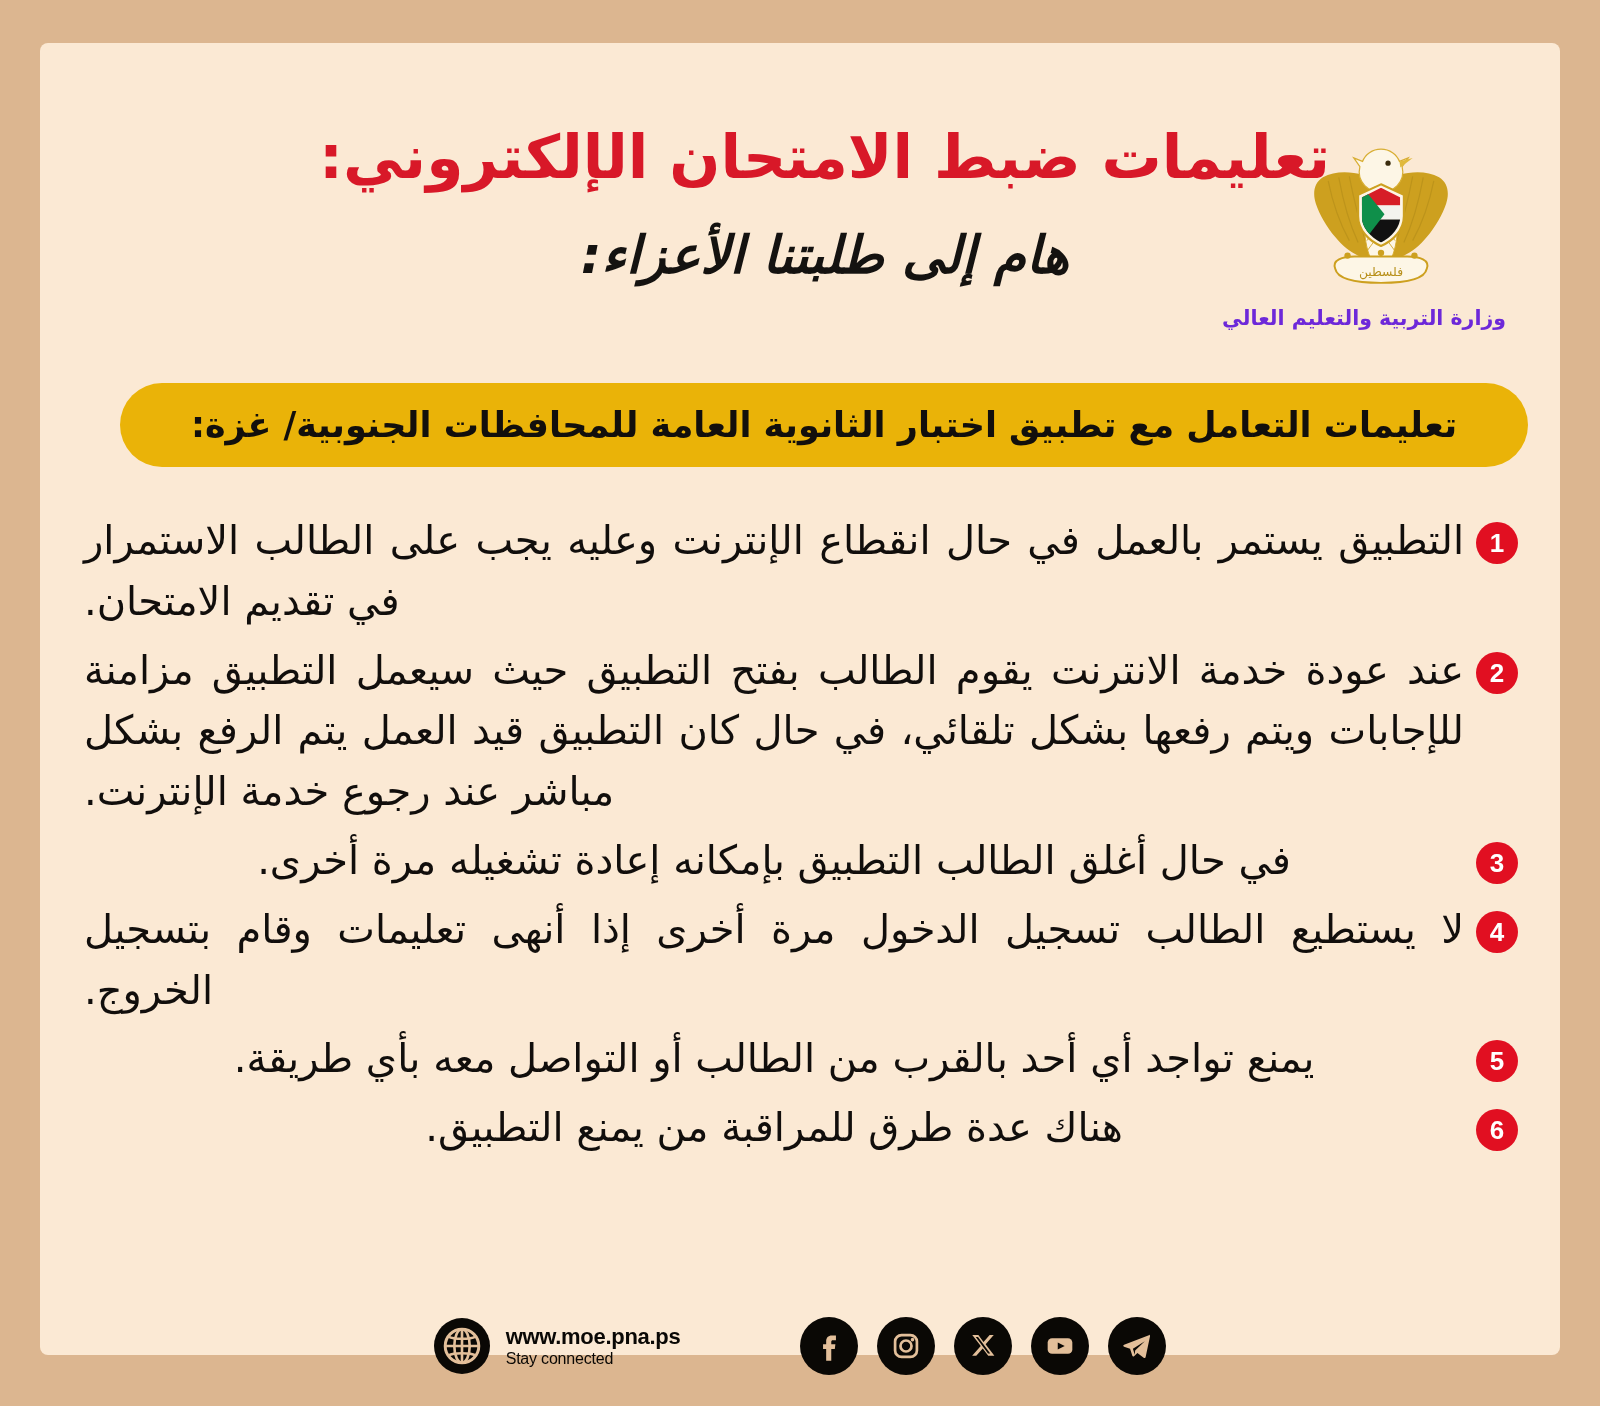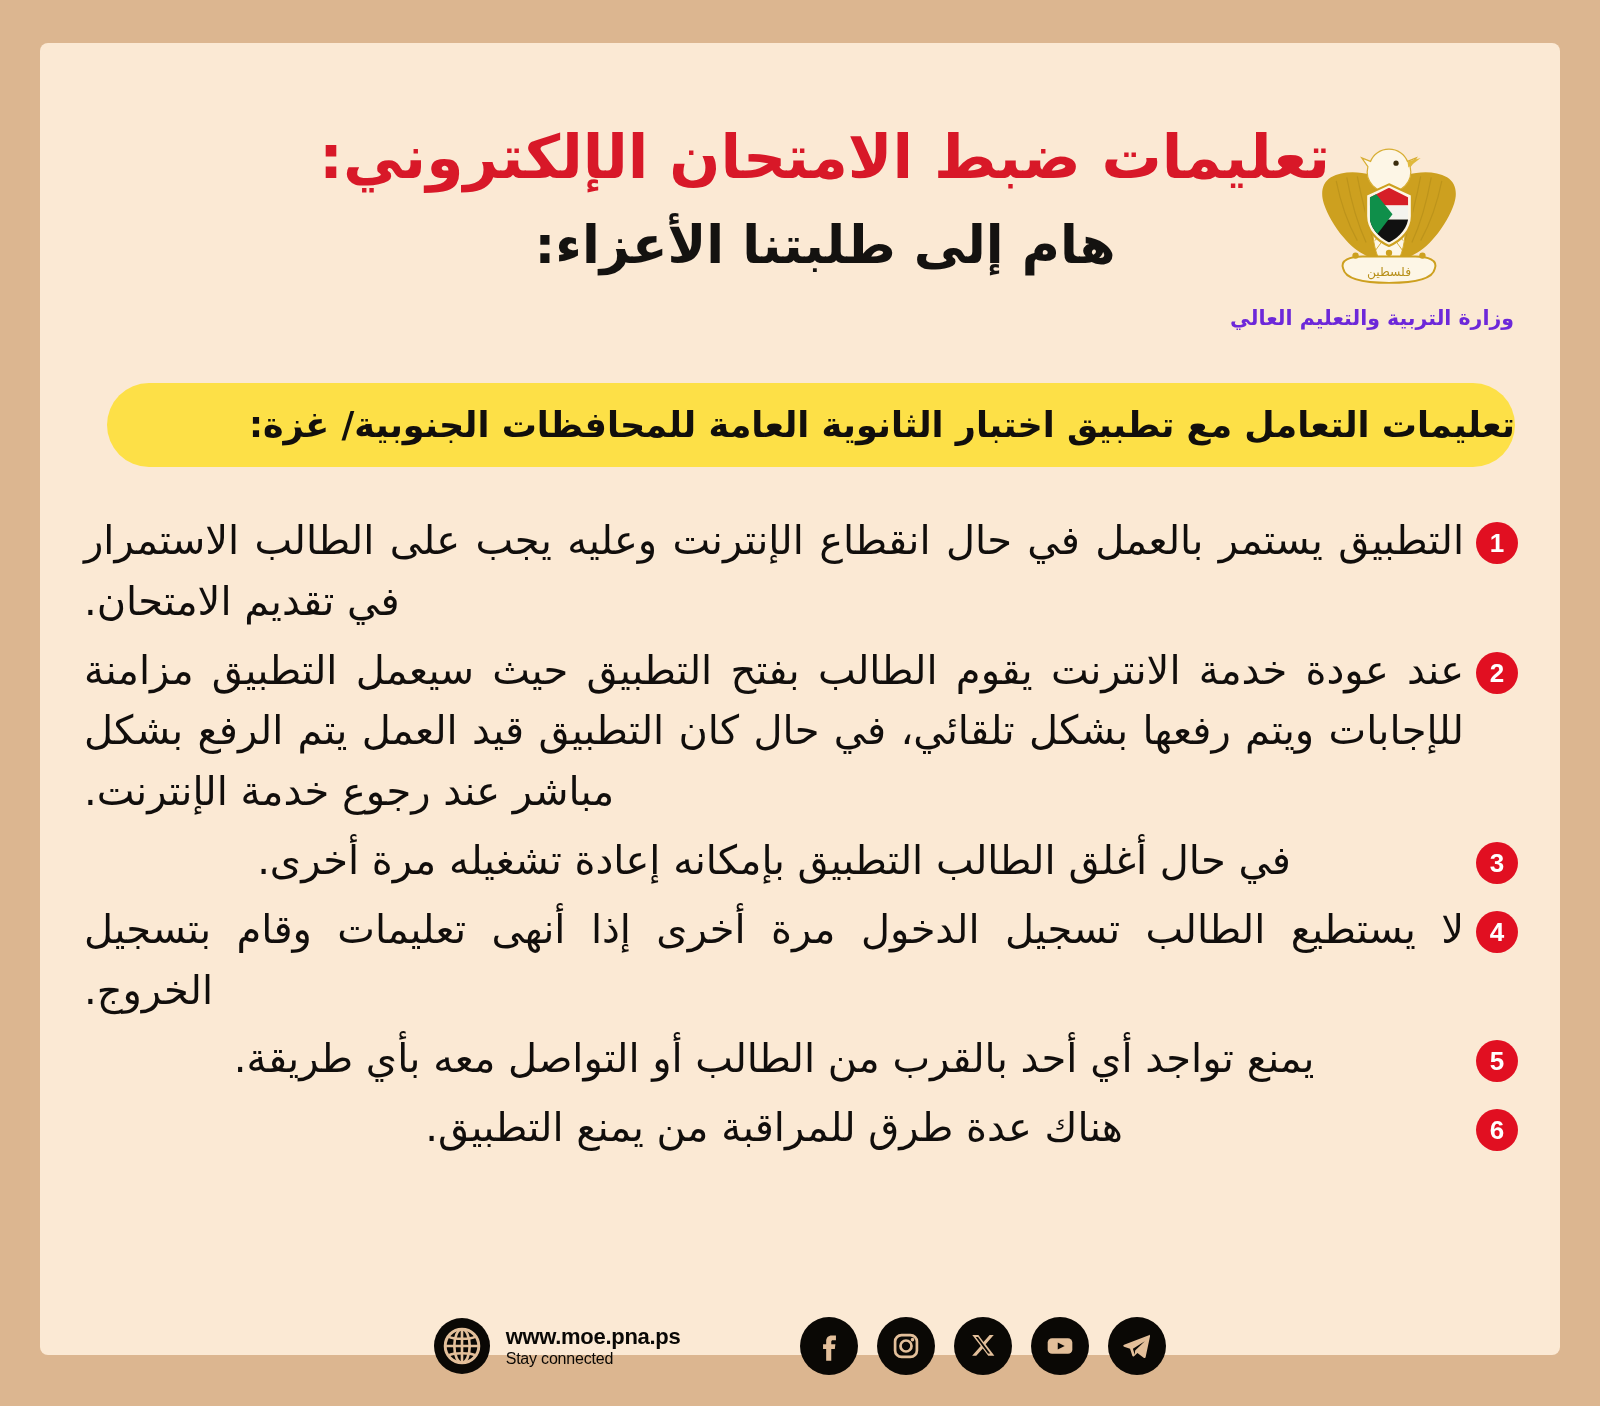--- a/index.html
+++ b/index.html
@@ -49,56 +49,58 @@
     font-weight: bold;
     line-height: 1.22;
     letter-spacing: -0.5px;
     white-space: nowrap;
   }
   .title-sub {
     color: #141210;
     font-size: 52px;
     font-weight: bold;
     line-height: 1.3;
-    margin-top: 18px;
+    margin-top: 28px;
     white-space: nowrap;
+    font-style: italic;
   }
 
   
   .emblem-block {
     position: absolute;
-    right: 46px;
+    right: 54px;
     top: 85px;
     width: 250px;
     text-align: center;
   }
   .emblem-svg {
     display: block;
     margin: 0 auto;
   }
   .emblem-caption {
     margin-top: 2px;
     font-size: 20.5px;
     font-weight: bold;
     color: #6d28d9;
     letter-spacing: -0.2px;
     white-space: nowrap;
   }
 
   
   .banner {
     position: absolute;
-    left: 67px;
+    left: 80px;
     top: 340px;
     width: 1408px;
     height: 84px;
-    background: #fde047;
+    background: #eab308;
     border-radius: 42px;
     display: flex;
     align-items: center;
+    justify-content: center;
   }
   .banner-text {
     font-size: 35px;
     font-weight: bold;
     color: #120f0c;
     letter-spacing: -0.3px;
     white-space: nowrap;
   }
 
   

